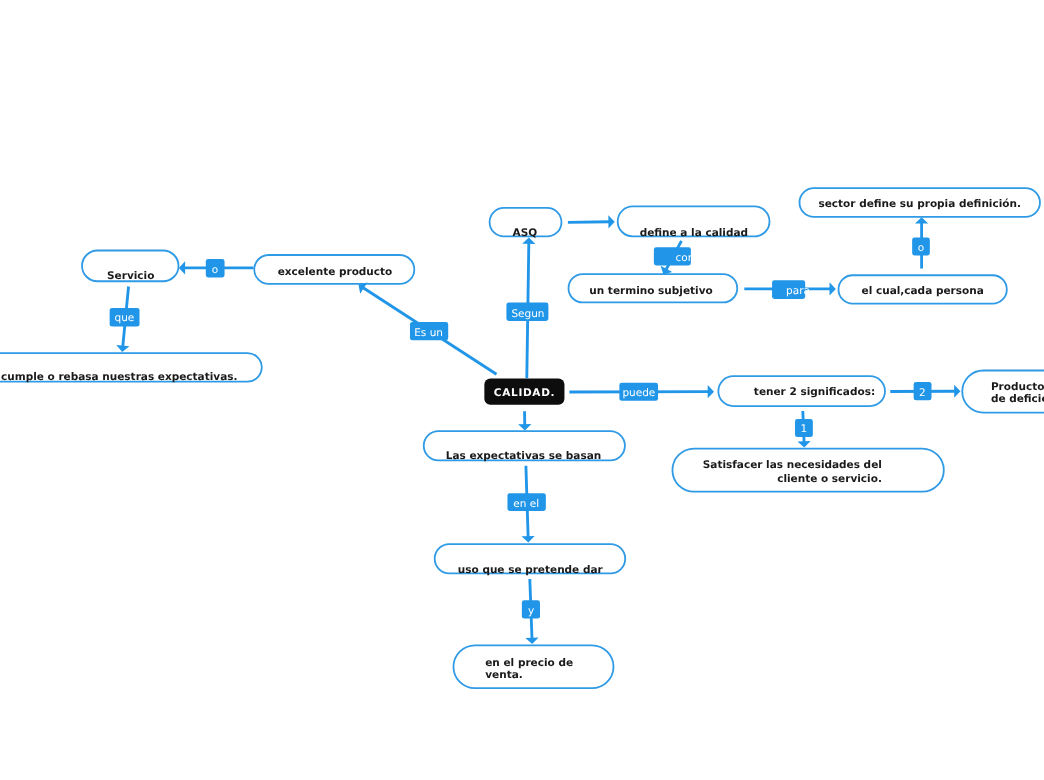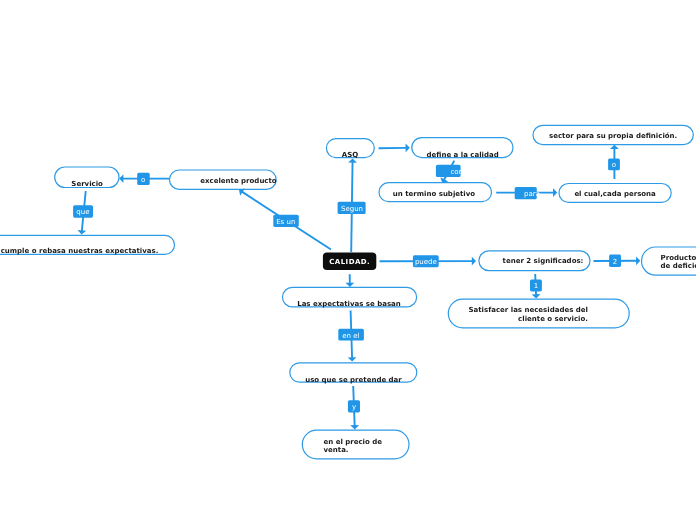--- a/index.html
+++ b/index.html
@@ -83,34 +83,34 @@
     <rect x="609.10" y="254.60" width="11.90" height="12.30" rx="1.6" fill="#2196e8" stroke="none"></rect>
     <rect x="530.00" y="279.40" width="11.90" height="12.00" rx="1.6" fill="#2196e8" stroke="none"></rect>
     <rect x="338.30" y="328.80" width="25.60" height="11.80" rx="1.6" fill="#2196e8" stroke="none"></rect>
     <rect x="347.90" y="400.20" width="12.10" height="12.20" rx="1.6" fill="#2196e8" stroke="none"></rect>
   </g>
   </svg>
 
 <div class="node" style="left:54.70px;top:167.00px;width:64.30px;height:20.50px;">
       <span>Servicio</span>
     </div>
-<div class="node" style="left:169.50px;top:170.00px;width:106.70px;height:19.30px;padding-top:3.6px;justify-content:flex-end;">
+<div class="node" style="left:169.50px;top:170.00px;width:106.70px;height:19.30px;padding-top:3.6px;">
       <span>excelente producto</span>
     </div>
 <div class="node" style="left:-16.50px;top:235.40px;width:191.00px;height:19.00px;">
       <span>cumple o rebasa nuestras expectativas.</span>
     </div>
 <div class="node" style="left:326.40px;top:138.60px;width:47.90px;height:19.00px;">
       <span>ASQ</span>
     </div>
 <div class="node" style="left:411.80px;top:137.60px;width:101.20px;height:20.00px;">
       <span>define a la calidad</span>
     </div>
 <div class="node" style="left:533.00px;top:125.40px;width:160.30px;height:19.20px;padding-top:3.4px;">
-      <span>sector para su propia definición.</span>
+      <span>sector define su propia definición.</span>
     </div>
 <div class="node" style="left:379.00px;top:182.70px;width:110px;height:18.90px;padding-top:3.4px;">
       <span>un termino subjetivo</span>
     </div>
 <div class="node" style="left:559.00px;top:183.50px;width:112.20px;height:18.90px;padding-top:1.4px;">
       <span>el cual,cada persona</span>
     </div>
 <div class="node root" style="left:322.90px;top:252.40px;width:53.40px;height:17.50px;">
       <span>CALIDAD.</span>
     </div>

